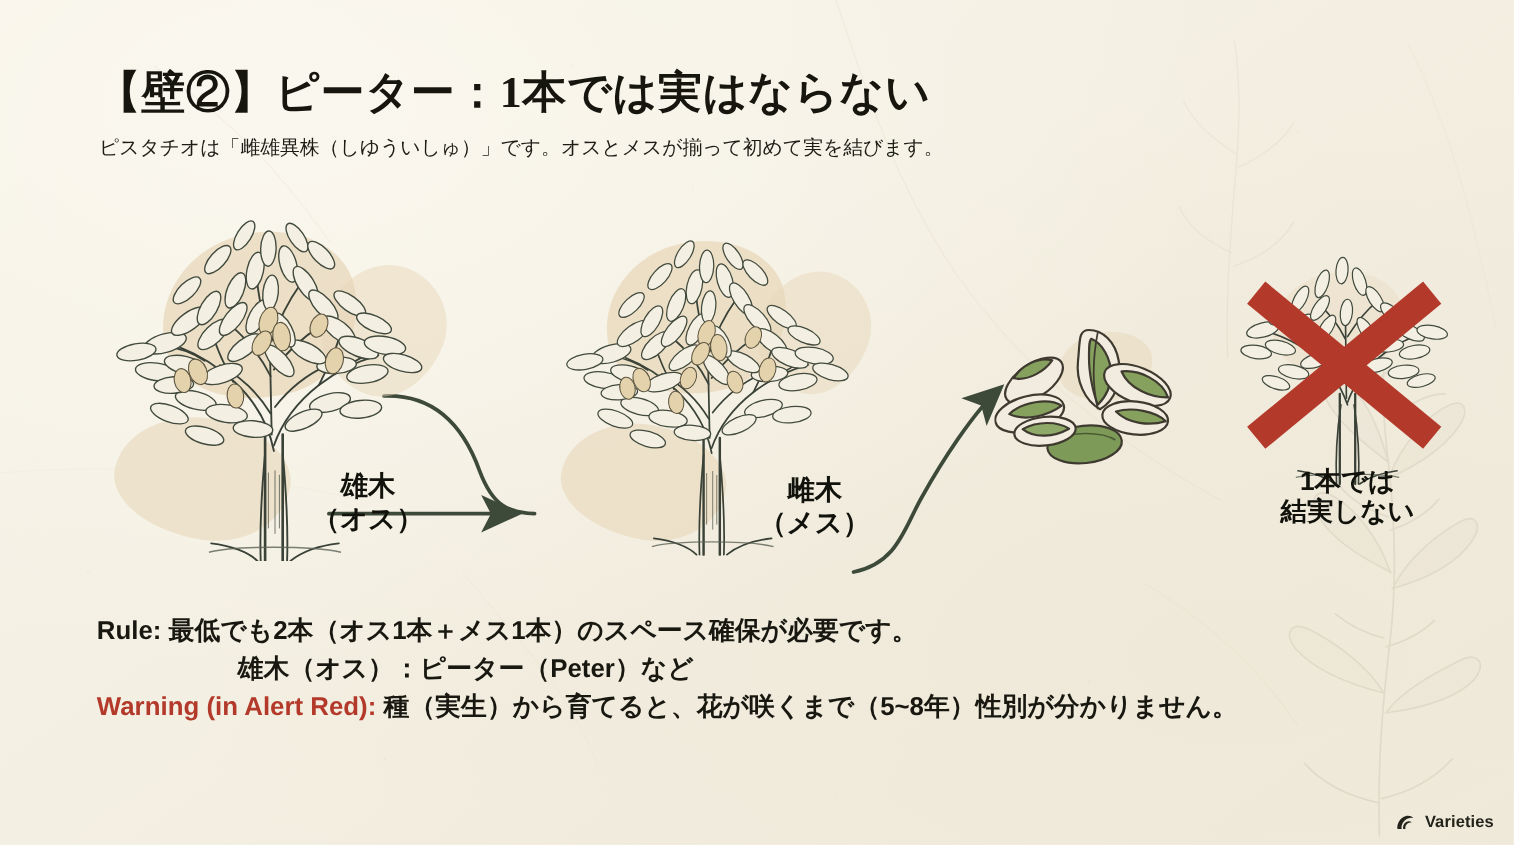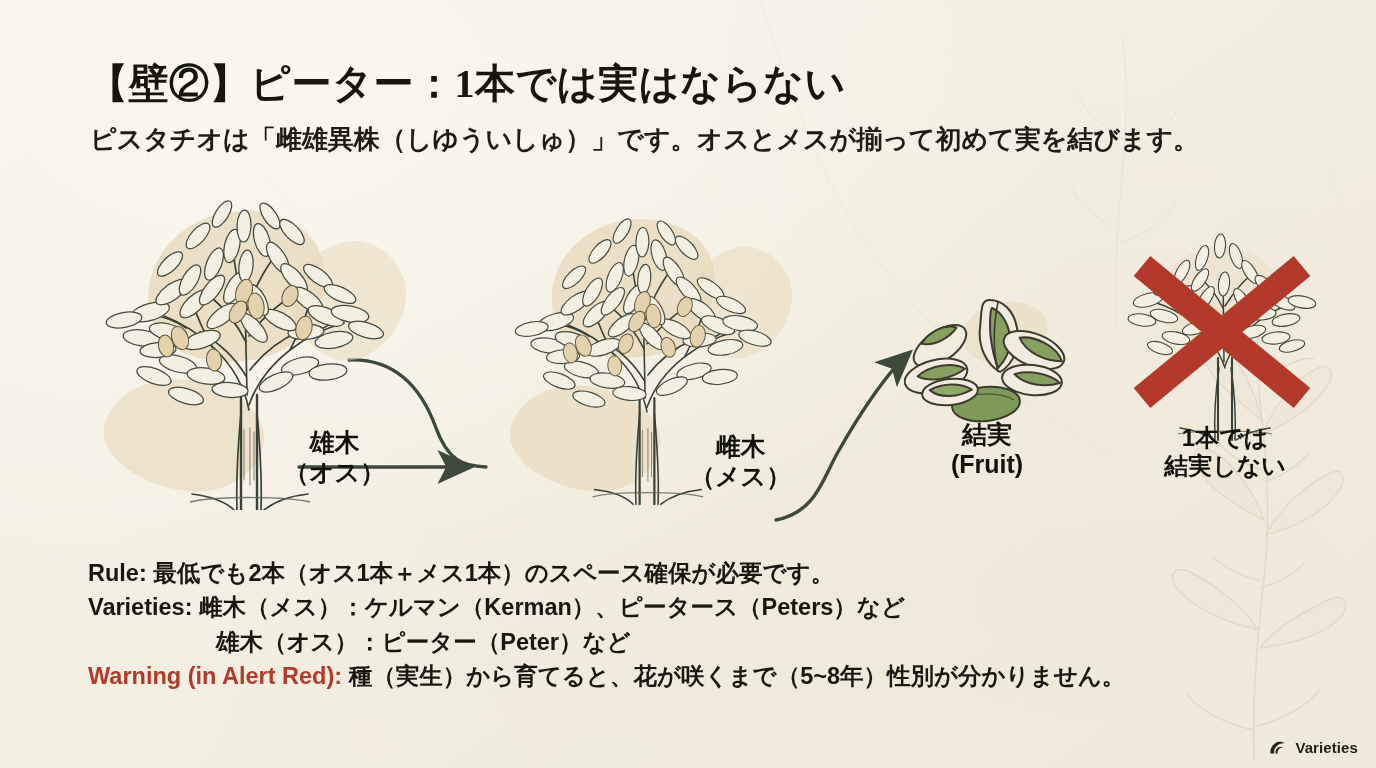--- a/index.html
+++ b/index.html
@@ -24,22 +24,22 @@
 
   
   .title{
     position:absolute;left:88px;top:62px;
     font-family:"Liberation Serif","DejaVu Serif",serif;
     font-weight:700;font-size:40px;line-height:1.12;
     color:#16160f;letter-spacing:.5px;white-space:nowrap;
   }
   .subtitle{
     position:absolute;left:90px;top:124px;
-    font-size:26px;line-height:1.2;color:#1d1d16;
-    font-weight:700;white-space:nowrap;
+    font-size:18px;line-height:1.2;color:#1d1d16;
+    font-weight:400;white-space:nowrap;
   }
 
   
   .stage{position:absolute;left:16px;top:180px;width:1376px;height:360px;}
   .node{position:absolute;}
 
   .blob{position:absolute;border-radius:50% 50% 45% 55%/55% 45% 55% 45%;
         background:#e7d7b9;opacity:.72;pointer-events:none;}
 
   .label{
@@ -348,24 +348,20 @@
           <path d="M110,88 C124,82 146,84 156,92 C142,98 122,98 110,88Z" fill="#86a05e" transform="rotate(6 128 92)"></path>
 
           <ellipse cx="82" cy="116" rx="34" ry="17" fill="#7e9a58" transform="rotate(-6 82 116)"></ellipse>
           <path d="M56,112 C68,104 98,104 110,112" fill="none" stroke="#4a5b34" stroke-width="1.4"></path>
 
           <ellipse cx="46" cy="104" rx="28" ry="13" fill="#f2ece0" transform="rotate(-6 46 104)"></ellipse>
           <path d="M26,100 C40,94 58,96 68,104 C54,110 36,110 26,100Z" fill="#8fa968" transform="rotate(-6 46 104)"></path>
         </g>
       </svg>
 
-      <div class="label" style="left:-2px;top:132px;width:170px;">
-        <div>結実</div>
-        <div>(Fruit)</div>
-      </div>
     </div>
 
     <div class="node" style="left:1104px;top:48px;width:210px;height:280px;">
       <div class="blob" style="left:36px;top:20px;width:120px;height:92px;transform:rotate(-10deg);opacity:.35;"></div>
 
       <svg style="position:absolute;left:0;top:0;width:210px;height:215px;" viewBox="0 0 210 215">
 
         <g stroke="#3a4238" stroke-width="1.5" fill="none" stroke-linecap="round" stroke-linejoin="round">
           <path d="M98,212 L98,130 M112,212 L112,130" stroke-width="2.1"></path>
           <path d="M95,212 C94,188 96,160 99,140 M115,212 C116,188 114,160 111,140"></path>
@@ -419,23 +415,20 @@
         <div>結実しない</div>
       </div>
     </div>
 
   </div>
 
   <div class="notes">
     <div class="note-line">
       <span>Rule:</span><span class="jp"> 最低でも2本（オス1本＋メス1本）のスペース確保が必要です。</span>
     </div>
-    <div class="note-line">
-      <span>Varieties:</span><span class="jp"> 雌木（メス）：ケルマン（Kerman）、ピータース（Peters）など</span>
-    </div>
     <div class="note-line indent">
       <span class="jp">雄木（オス）：ピーター（Peter）など</span>
     </div>
     <div class="note-line warn">
       <span>Warning (in Alert Red):</span><span class="jp"> 種（実生）から育てると、花が咲くまで（5~8年）性別が分かりません。</span>
     </div>
   </div>
 
   <div class="brand">
     <svg width="19" height="16" viewBox="0 0 19 16">

